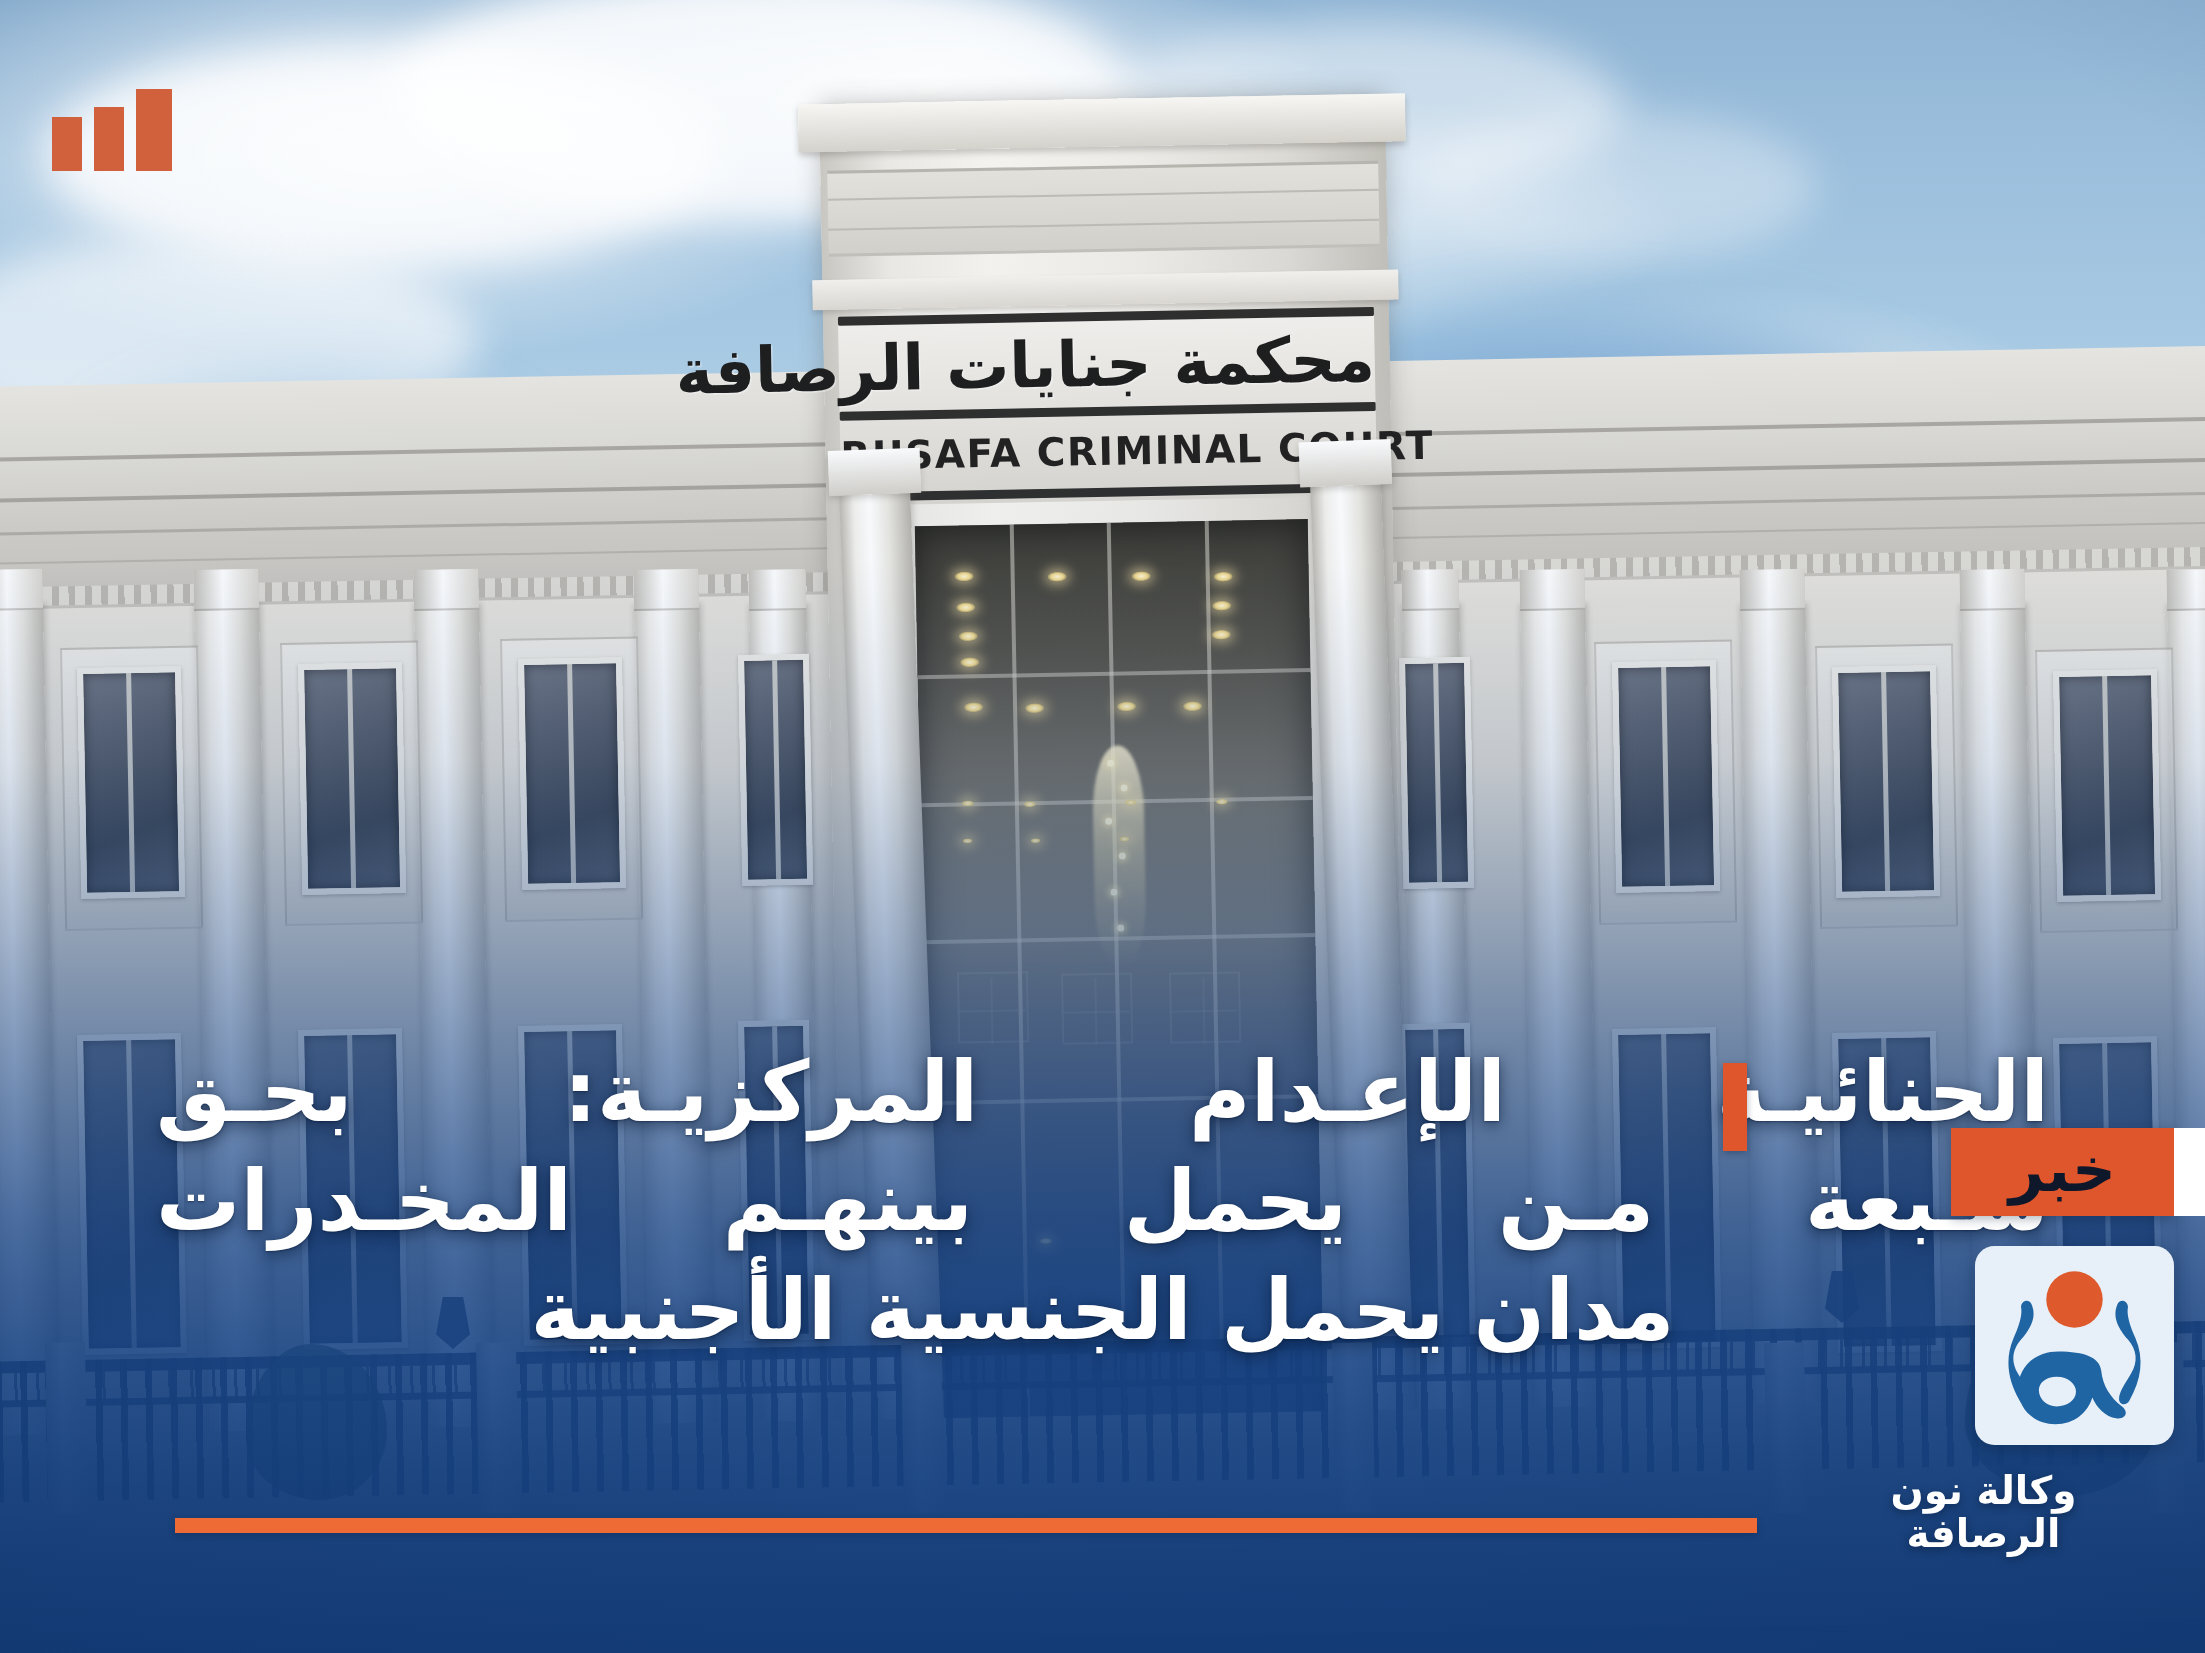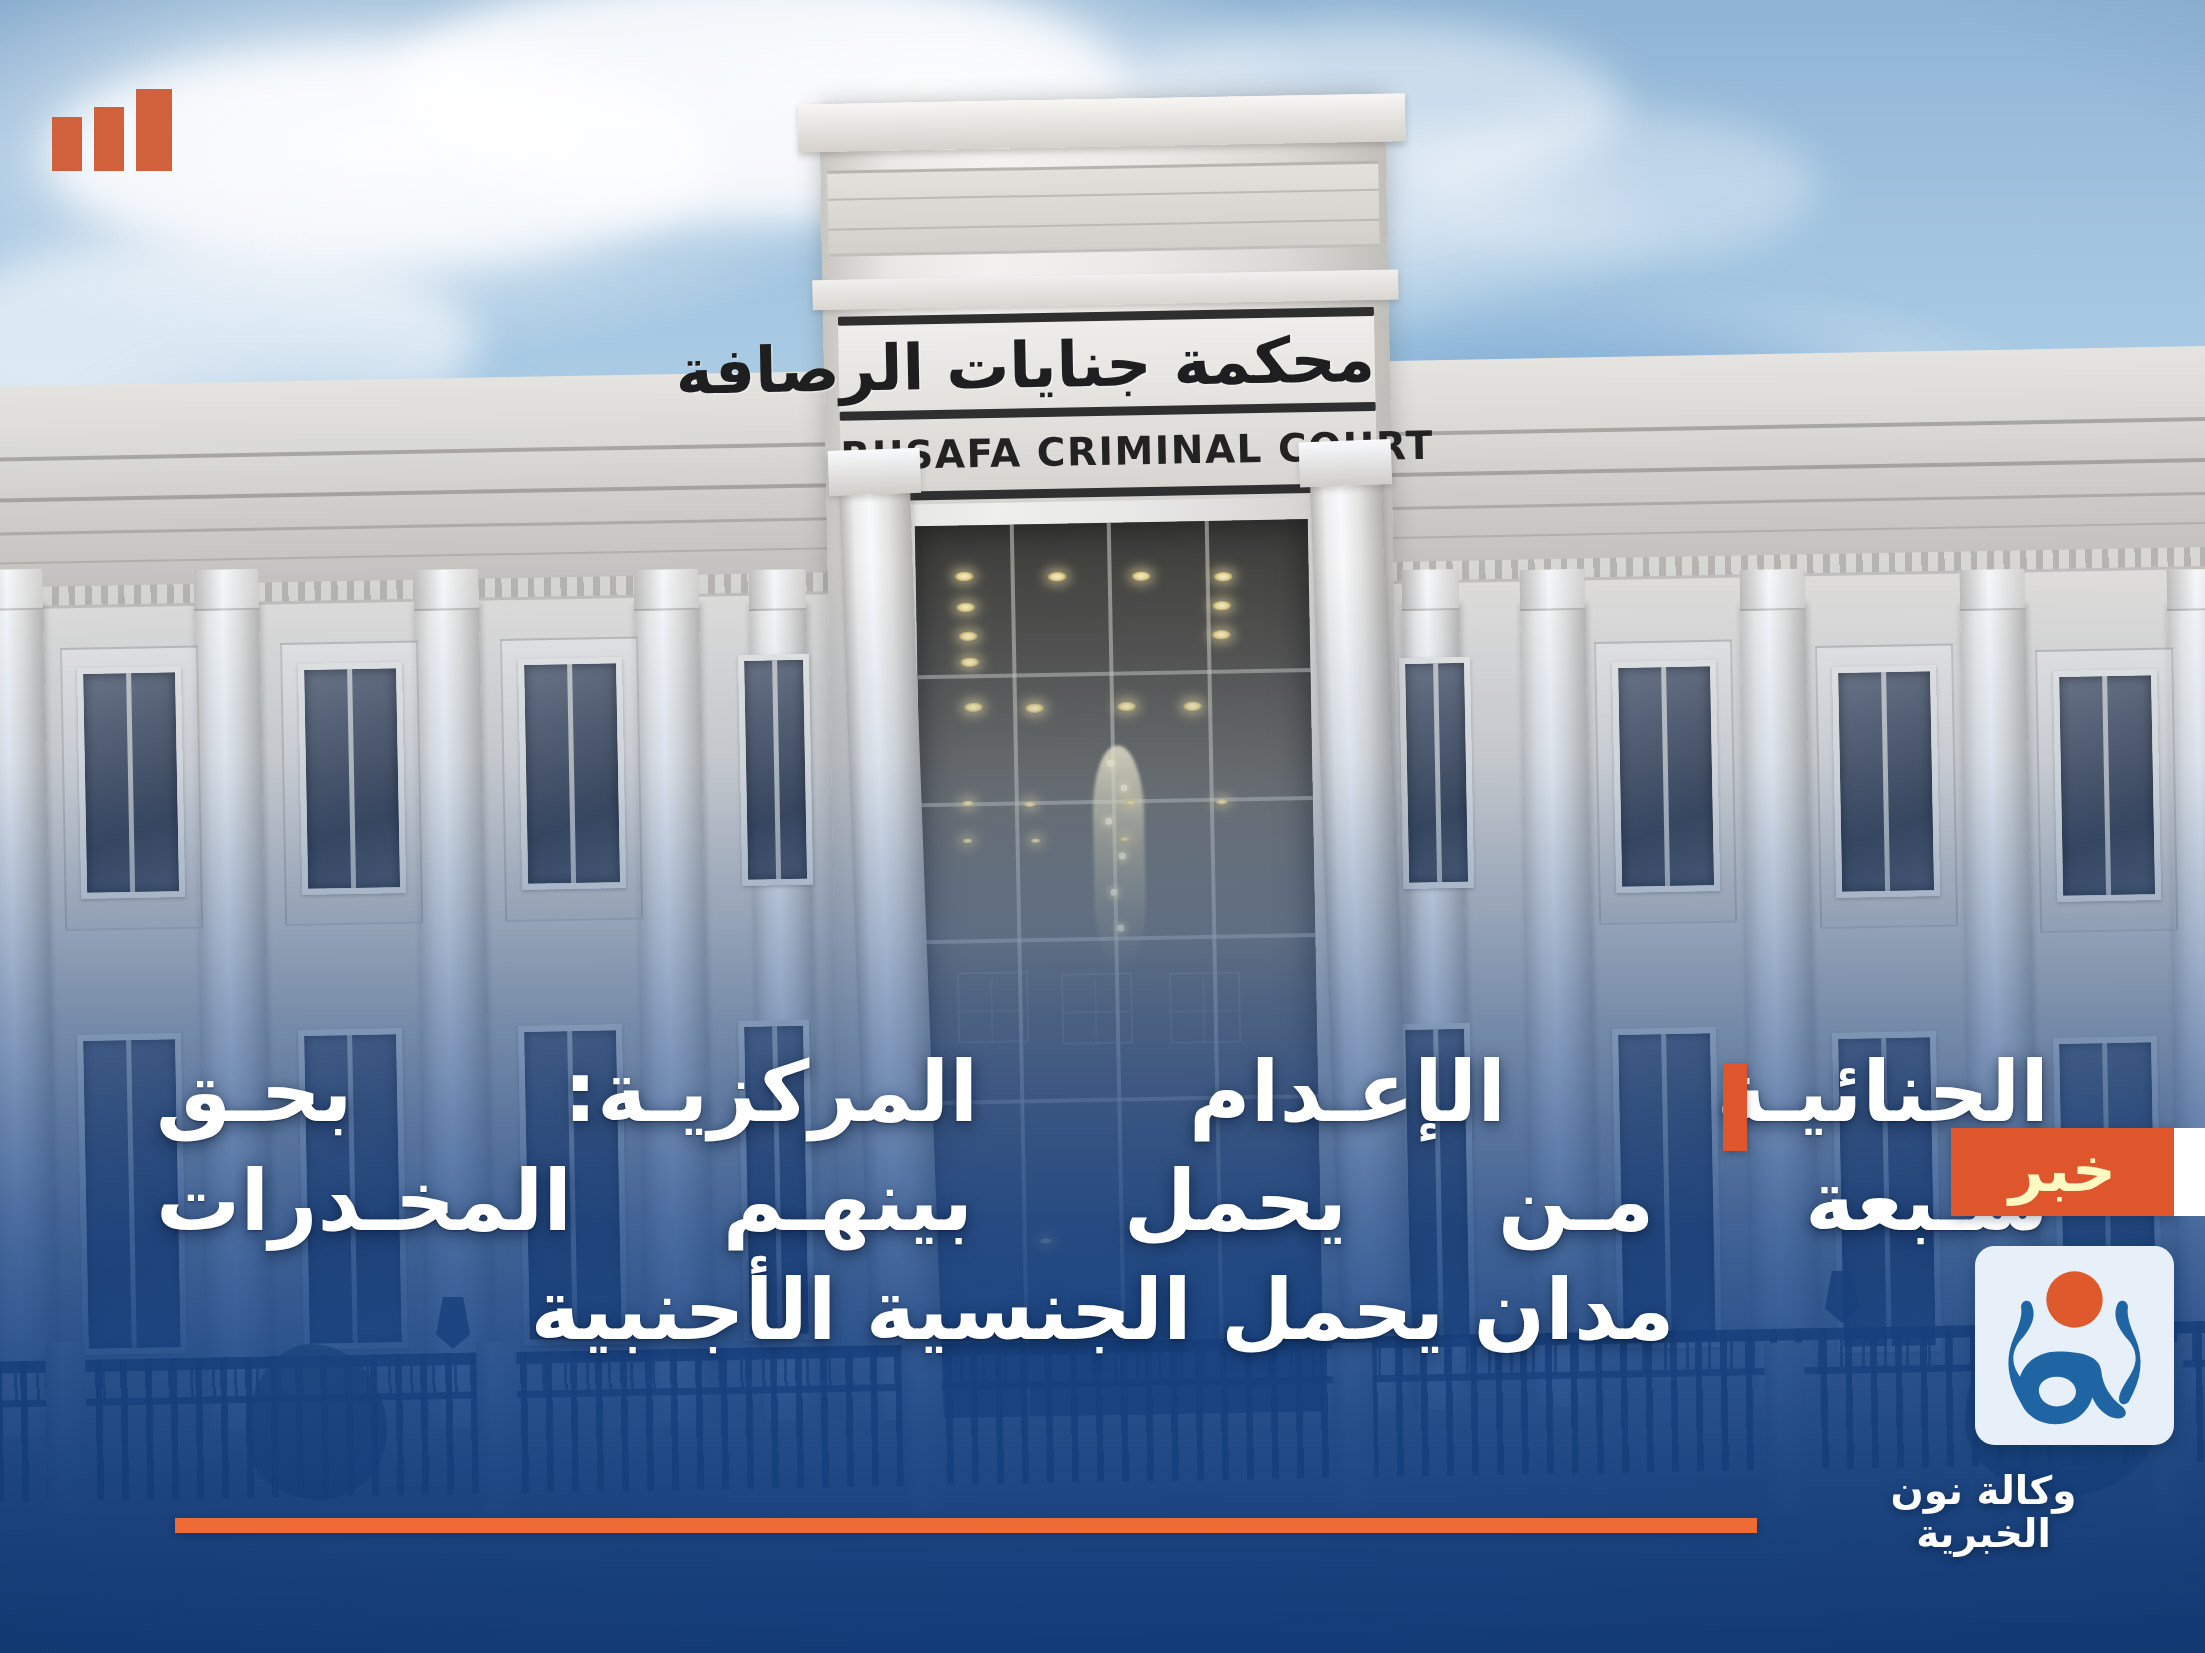--- a/index.html
+++ b/index.html
@@ -258,21 +258,21 @@
   }
 
   
   .cluster{position:absolute;left:1861px;top:1128px;width:313px;z-index:32;}
   .badge{
     position:relative;width:223px;height:88px;background:#e0562c;
     display:flex;align-items:center;justify-content:center;
     box-shadow:0 3px 10.4px rgba(8,30,60,.32);
   }
   .badge span{
-    color:#fef9c3;font-size:61px;font-weight:700;line-height:1;direction:rtl;
+    color:#0f172a;font-size:61px;font-weight:700;line-height:1;direction:rtl;
     transform:translateY(-3px);
   }
   .badge .whitetab{
     position:absolute;left:223px;top:0;width:31px;height:88px;background:#ffffff;
   }
   .logo{
     position:relative;margin-top:30px;width:199px;height:199px;border-radius:19.4px;
     background:#e7f0f8;box-shadow:0 4.5px 15px rgba(8,30,60,.35);
   }
   .logo svg{position:absolute;inset:0;width:100%;height:100%;}
@@ -483,17 +483,17 @@
                  C 208 106, 204 92, 206 82 Z" fill="#1f64a3"></path>
         <path d="M112 142 C 78 142, 58 166, 58 192 C 58 220, 80 240, 108 240
                  C 134 240, 152 224, 158 204 C 164 218, 176 230, 190 232
                  C 202 234, 208 224, 198 216 C 182 204, 172 188, 170 168
                  C 168 150, 148 142, 112 142 Z
                  M 110 176 C 126 176, 136 186, 136 196 C 136 208, 124 216, 110 216
                  C 96 216, 86 206, 86 194 C 86 184, 96 176, 110 176 Z" fill="#1f64a3"></path>
       </svg>
     </div>
 
-    <div class="agency">وكالة نون الخبرية</div>
+    <div class="agency">وكالة نون الرصافة</div>
   </div>
 
 </div>
 
 
 </body></html>

